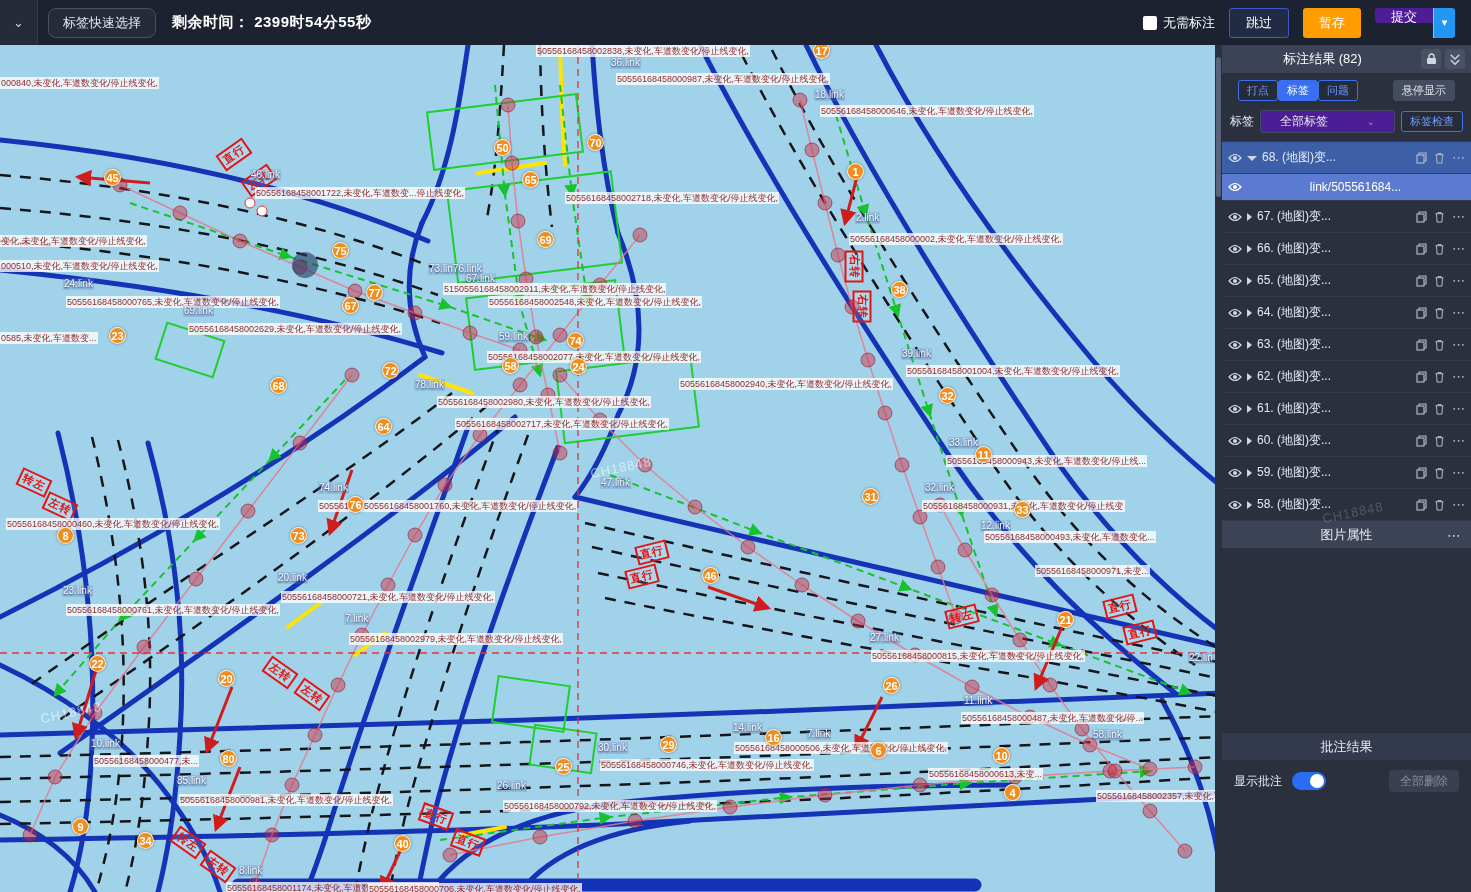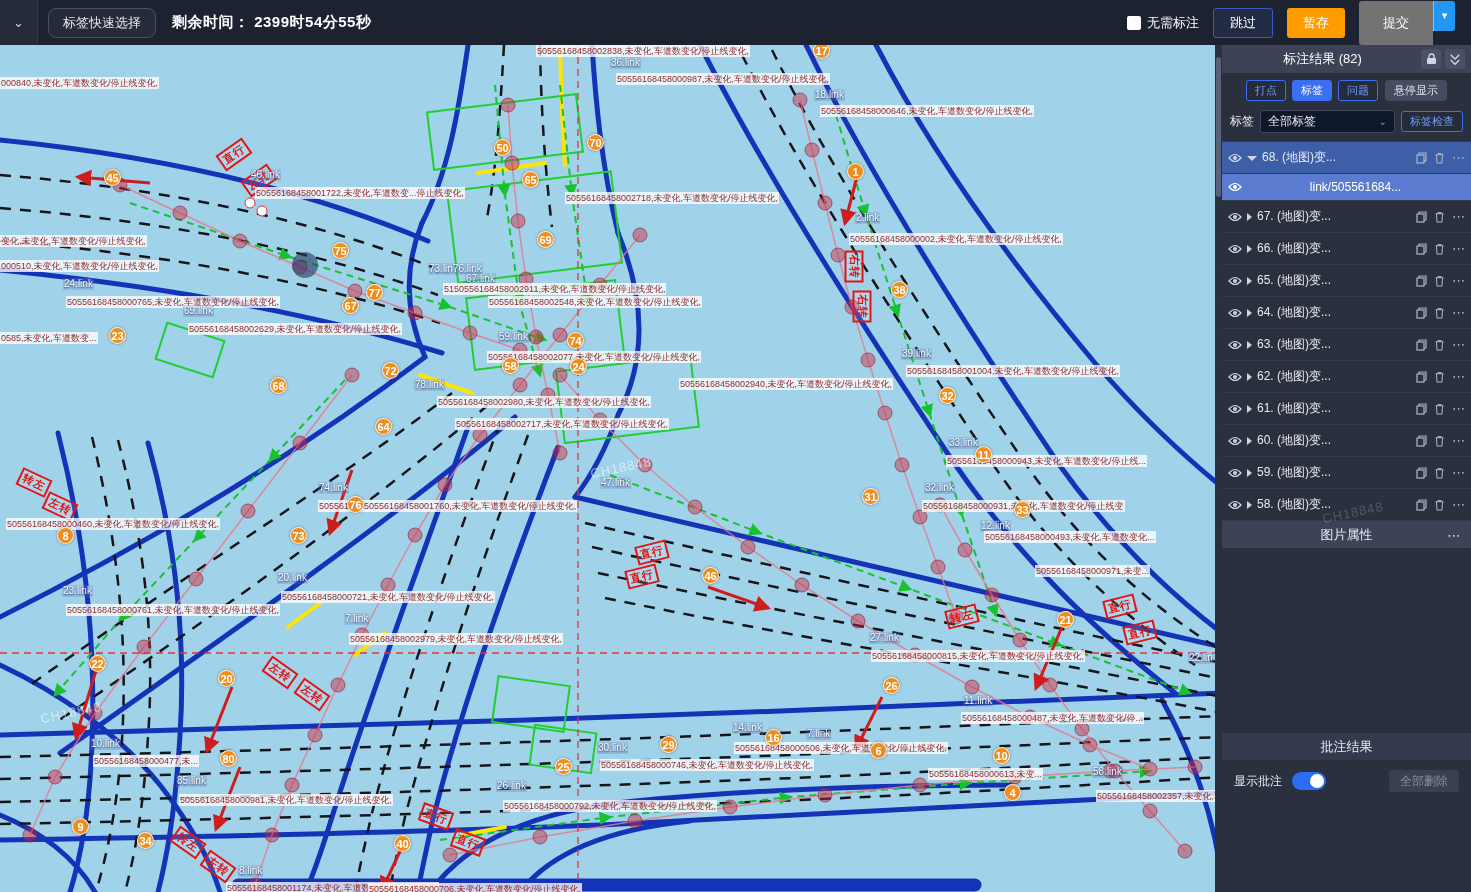--- a/index.html
+++ b/index.html
@@ -15,21 +15,21 @@
     border:1px solid #4a5164; color:#e8eaf0; font-size:13px; border-radius:8px; cursor:pointer;}
   .tb-time { margin-left:16px; color:#ffffff; font-size:15px; font-weight:bold; letter-spacing:.5px;}
   .tb-right { margin-left:auto; display:flex; align-items:center; gap:14px; padding-right:16px; }
   .tb-check { display:flex; align-items:center; gap:6px; color:#fff; font-size:13px; cursor:pointer;}
   .tb-check .box { width:14px; height:14px; background:#fff; border-radius:2px; display:inline-block;}
   .btn-skip { height:30px; padding:0 16px; background:#222b44; border:1px solid #3d5ac6;
     color:#fff; font-size:13px; border-radius:3px; cursor:pointer;}
   .btn-save { height:30px; padding:0 16px; background:#ff9d00; border:none;
     color:#fff; font-size:13px; border-radius:3px; cursor:pointer;}
   .submit-group { display:flex; }
-  .btn-submit { height:44px; padding:0 24px; background:#737373; border:none;
+  .btn-submit { height:15px; padding:0 16px; background:#4c1d95; border:none;
     color:#fff; font-size:13px; border-radius:3px 0 0 3px; cursor:pointer;}
   .btn-submit-arrow { height:30px; width:22px; background:#2196f3; border:none;
     border-left:1px solid rgba(255,255,255,.45); color:#fff; font-size:11px;
     border-radius:0 3px 3px 0; cursor:pointer;}
 
   
   .canvas { position:absolute; left:0; top:45px; width:1222px; height:847px;
     background:#a0d3ea; overflow:hidden; }
   .canvas svg { position:absolute; left:0; top:0; }
   .overlay { position:absolute; left:0; top:0; width:100%; height:100%; }
@@ -57,28 +57,28 @@
   .gchain{ fill:none; stroke:#17c22e; stroke-width:2; stroke-dasharray:7 5; }
 
   
   .sidebar { position:absolute; left:1222px; top:45px; width:249px; height:847px;
     background:#2b303f; color:#e8eaf0; font-size:12px; z-index:15; }
   .sb-header { height:28px; background:#3c4356; display:flex; align-items:center;
     padding:8px 6px; position:relative;}
   .sb-title { flex:1; text-align:center; font-size:13px; color:#fff;}
   .sb-lock, .sb-collapse { width:20px; height:20px; background:#4a5164; border-radius:3px;
     display:flex; align-items:center; justify-content:center; margin-left:4px; cursor:pointer;}
-  .sb-tools { display:flex; align-items:center; gap:6px; padding:7px 24px;}
+  .sb-tools { display:flex; align-items:center; padding:7px 16px;}
   .t-btn { height:21px; padding:0 8px; font-size:11px; border-radius:3px; cursor:pointer;}
   .t-btn.outline { background:#262b3a; border:1px solid #3a6ff2; color:#6e9bff;}
   .t-btn.fill { background:#3a6ff2; border:1px solid #3a6ff2; color:#fff;}
   .t-btn.gray { background:#454c60; border:1px solid #454c60; color:#dfe3ec; margin-left:auto;}
   .sb-filter { display:flex; align-items:center; gap:6px; padding:2px 8px 8px 8px;}
-  .sb-select { flex:1; height:23px; background:#0f172a; border:1px solid #434a5e;
-    border-radius:3px; display:flex; align-items:center; padding:0 7px; color:#e8eaf0; cursor:pointer;}
+  .sb-select { flex:1; height:23px; background:#4c1d95; border:1px solid #434a5e;
+    border-radius:3px; display:flex; align-items:center; padding:0 19px; color:#e8eaf0; cursor:pointer;}
   .sb-select .chev { margin-left:auto; font-size:10px; color:#8a90a0;}
 
   #result-list { border-top:1px solid #353b4c; }
   .row { height:32px; display:flex; align-items:center; padding:0 4px;
     border-bottom:1px solid #353b4c; cursor:pointer;}
   .row.sel { background:#3d5fa8; }
   .eye { width:18px; display:flex; justify-content:center; cursor:pointer;}
   .caret { width:0; height:0; border-left:5px solid #cfd6e4; border-top:4px solid transparent;
     border-bottom:4px solid transparent; margin:0 5px 0 3px;}
   .row.exp .caret { border-left:5px solid transparent; border-right:5px solid transparent;
@@ -389,21 +389,21 @@
       <div class="cl lk" style="left: 732px; top: 677px;">14.link</div>
       <div class="cl lk" style="left: 806px; top: 683px;">7.link</div>
       <div class="cl idl" style="left: 734px; top: 697px;">50556168458000506,未变化,车道数变化/停止线变化,</div>
       <div class="cl lk" style="left: 597px; top: 697px;">30.link</div>
       <div class="cl idl" style="left: 600px; top: 714px;">50556168458000746,未变化,车道数变化/停止线变化,</div>
       <div class="cl lk" style="left: 90px; top: 693px;">10.link</div>
       <div class="cl idl" style="left: 93px; top: 710px;">50556168458000477,未...</div>
       <div class="cl lk" style="left: 176px; top: 730px;">85.link</div>
       <div class="cl idl" style="left: 179px; top: 749px;">50556168458000981,未变化,车道数变化/停止线变化,</div>
       <div class="cl idl" style="left: 928px; top: 723px;">50556168458000613,未变...</div>
-      <div class="cl lk" style="left: 1092px; top: 721px;">58.link</div>
+      <div class="cl lk" style="left: 1092px; top: 684px;">58.link</div>
       <div class="cl idl" style="left: 1096px; top: 745px;">50556168458002357,未变化,车道数变化/停止线</div>
       <div class="cl lk" style="left: 496px; top: 735px;">26.link</div>
       <div class="cl idl" style="left: 503px; top: 755px;">50556168458000792,未变化,车道数变化/停止线变化,</div>
       <div class="cl lk" style="left: 238px; top: 820px;">8.link</div>
       <div class="cl idl" style="left: 226px; top: 837px;">50556168458001174,未变化,车道数变化/停止线变化,</div>
       <div class="cl idl" style="left: 368px; top: 838px;">50556168458000706,未变化,车道数变化/停止线变化,</div>
       <div class="mk" style="left: 113px; top: 133px;">45</div>
       <div class="mk" style="left: 503px; top: 103px;">50</div>
       <div class="mk" style="left: 596px; top: 98px;">70</div>
       <div class="mk" style="left: 531px; top: 135px;">65</div>

